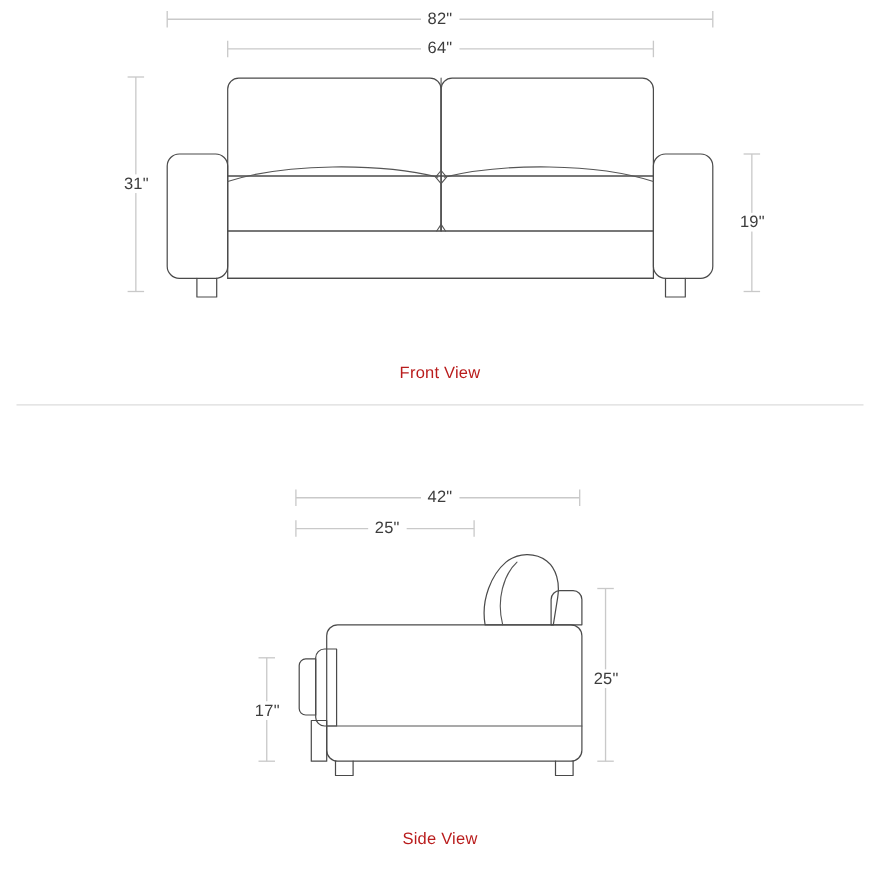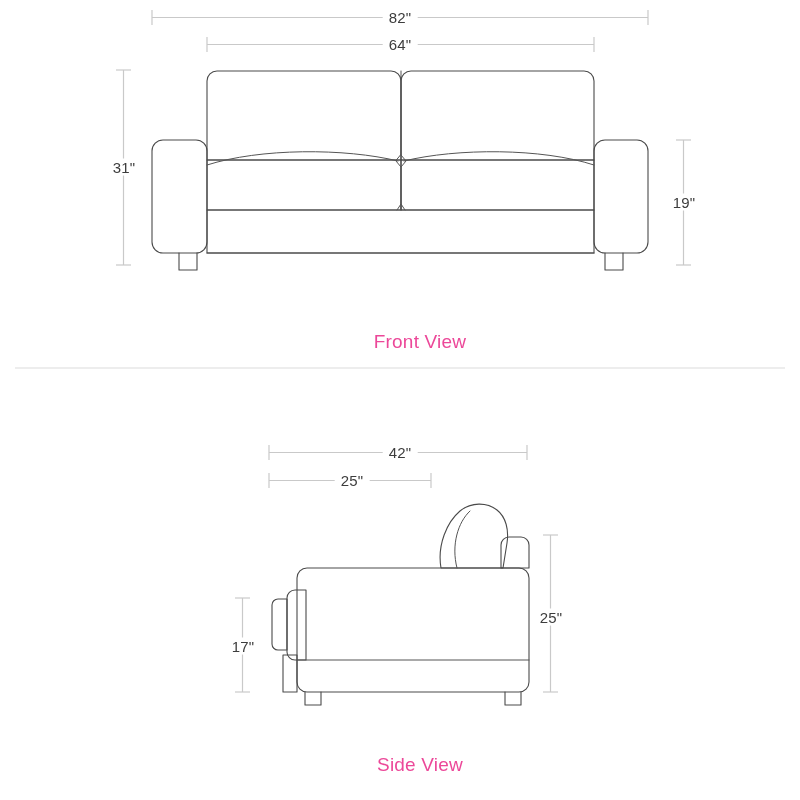--- a/index.html
+++ b/index.html
@@ -36,25 +36,24 @@
     font-size: 15px;
     color: #3d3d3d;
     background: #ffffff;
     padding: 0 6px;
     white-space: nowrap;
     letter-spacing: 0.2px;
   }
   .view-caption {
     position: absolute;
     font-family: "Liberation Sans", sans-serif;
-    font-size: 19px;
-    color: #ec4899;
+    font-size: 15px;
+    color: #b91c1c;
     white-space: nowrap;
     letter-spacing: 0.2px;
-    margin-left: 20px;
   }
   .center-x {
     transform: translateX(-50%);
   }
   .center-both {
     transform: translate(-50%, -50%);
   }
 </style>
 </head>
 <body>

